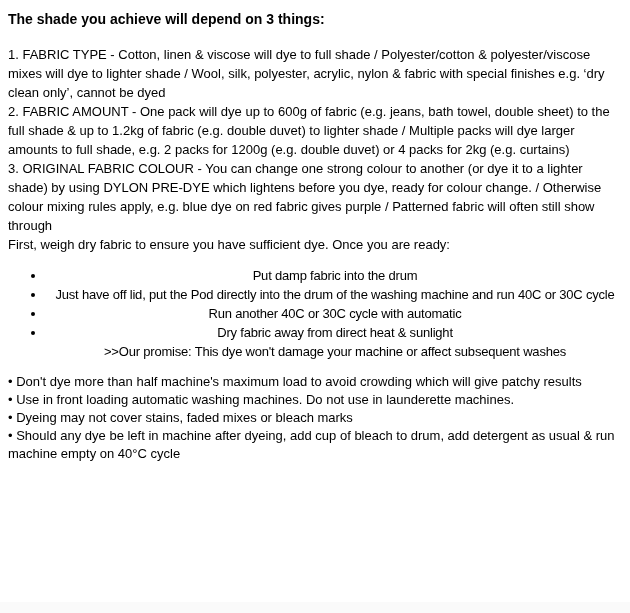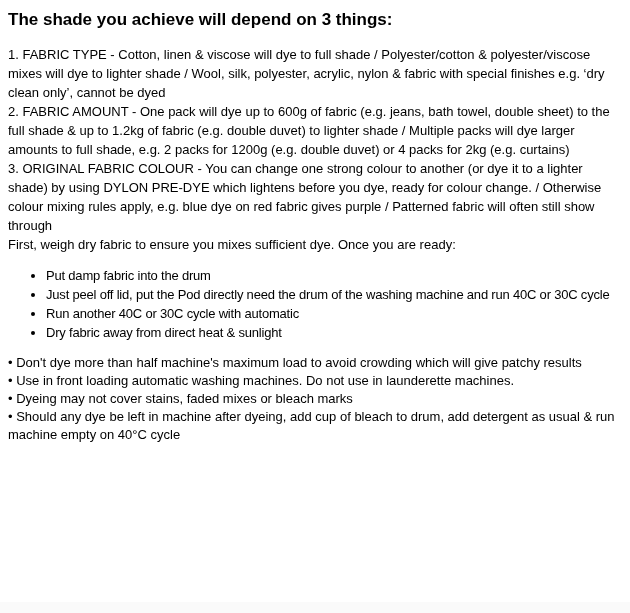--- a/index.html
+++ b/index.html
@@ -17,33 +17,34 @@
     font-size: 13px;
     line-height: 19px;
     color: #000000;
   }
   .doc {
     position: relative;
     z-index: 1;
     padding: 10px 6px 0 8px;
   }
   .doc h1, .doc h2 {
-    font-size: 17px;
+    font-size: 14px;
     font-weight: bold;
     line-height: 19px;
     margin: 12px 0;
   }
   .doc h1 { margin-top: 0; margin-bottom: 16px; }
   .doc p {
     margin: 0 0;
   }
   ul.steps {
     margin: 12px 0;
     padding: 0 0 0 38px;
     list-style: disc;
+    text-align: center;
   }
   ul.steps li {
     line-height: 19px;
     letter-spacing: -0.2px;
     white-space: nowrap;
   }
   ul.steps li.no-bullet {
     list-style: none;
   }
   .hints-list { margin: 12px 0; }
@@ -66,27 +67,28 @@
 
 <main class="doc">
 
   <h1>The shade you achieve will depend on 3 things:</h1>
 
   <p>1. FABRIC TYPE - Cotton, linen &amp; viscose will dye to full shade / Polyester/cotton &amp; polyester/viscose mixes will dye to lighter shade / Wool, silk, polyester, acrylic, nylon &amp; fabric with special finishes e.g. ‘dry clean only’, cannot be dyed</p>
   <p>2. FABRIC AMOUNT - One pack will dye up to 600g of fabric (e.g. jeans, bath towel, double sheet) to the full shade &amp; up to 1.2kg of fabric (e.g. double duvet) to lighter shade / Multiple packs will dye larger amounts to full shade, e.g. 2 packs for 1200g (e.g. double duvet) or 4 packs for 2kg (e.g. curtains)</p>
   <p>3. ORIGINAL FABRIC COLOUR - You can change one strong colour to another (or dye it to a lighter shade) by using DYLON PRE-DYE which lightens before you dye, ready for colour change. / Otherwise colour mixing rules apply, e.g. blue dye on red fabric gives purple / Patterned fabric will often still show through</p>
 
 
-  <p>First, weigh dry fabric to ensure you mixes sufficient dye. Once you are ready:</p>
+  <p>First, weigh dry fabric to ensure you have sufficient dye. Once you are ready:</p>
 
   <ul class="steps">
     <li>Put damp fabric into the drum</li>
-    <li>Just peel off lid, put the Pod directly need the drum of the washing machine and run 40C or 30C cycle</li>
+    <li>Just have off lid, put the Pod directly into the drum of the washing machine and run 40C or 30C cycle</li>
     <li>Run another 40C or 30C cycle with automatic</li>
     <li>Dry fabric away from direct heat &amp; sunlight</li>
+    <li class="no-bullet">&gt;&gt;Our promise: This dye won't damage your machine or affect subsequent washes</li>
   </ul>
 
 
   <div class="hints-list">
     <p class="hint">• Don't dye more than half machine's maximum load to avoid crowding which will give patchy results</p>
     <p class="hint">• Use in front loading automatic washing machines. Do not use in launderette machines.</p>
     <p class="hint">• Dyeing may not cover stains, faded mixes or bleach marks</p>
     <p class="hint">• Should any dye be left in machine after dyeing, add cup of bleach to drum, add detergent as usual &amp; run machine empty on 40°C cycle</p>
 
   </div>

